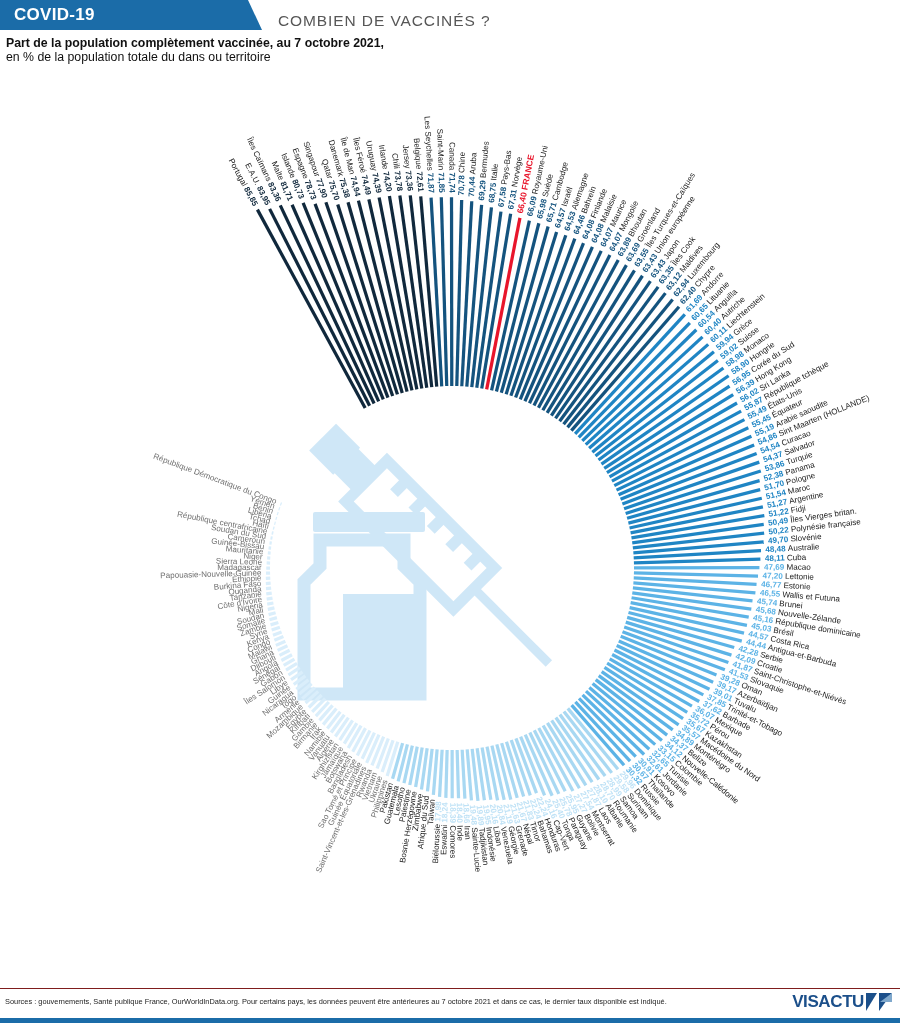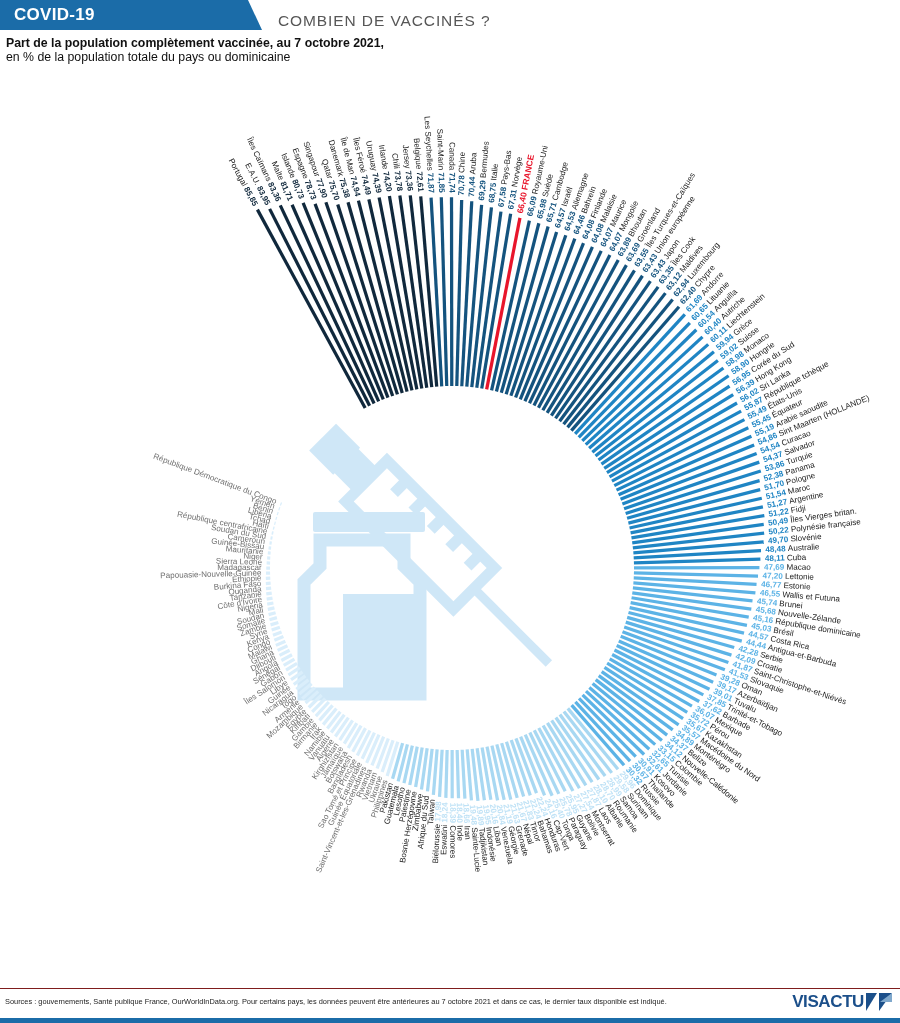--- a/index.html
+++ b/index.html
@@ -54,21 +54,21 @@
 </style>
 </head>
 <body>
 
 <div id="header">
   <div id="covid-tag">
     <span>COVID-19</span>
   </div>
   <div id="subtag" style="left:278px;">COMBIEN DE VACCINÉS ?</div>
   <div id="title1">Part de la population complètement vaccinée, au 7 octobre 2021,</div>
-  <div id="title2">en % de la population totale du pays ou dominicaine</div>
+  <div id="title2">en % de la population totale du dans ou territoire</div>
 </div>
 
 <div id="chart-wrap">
   <svg id="radial" width="900" height="1023" viewBox="0 0 900 1023">
     <g id="center-art">
         <g fill="#cfe7f7">
           <rect x="313" y="512" width="112" height="20" rx="2"></rect>
           <path d="M320 540 h84 v26 l16 16 v112 h-116 V582 l16 -16 z" fill="none" stroke="#cfe7f7" stroke-width="13"></path>
           <rect x="343" y="594" width="74" height="104"></rect>
         </g>

